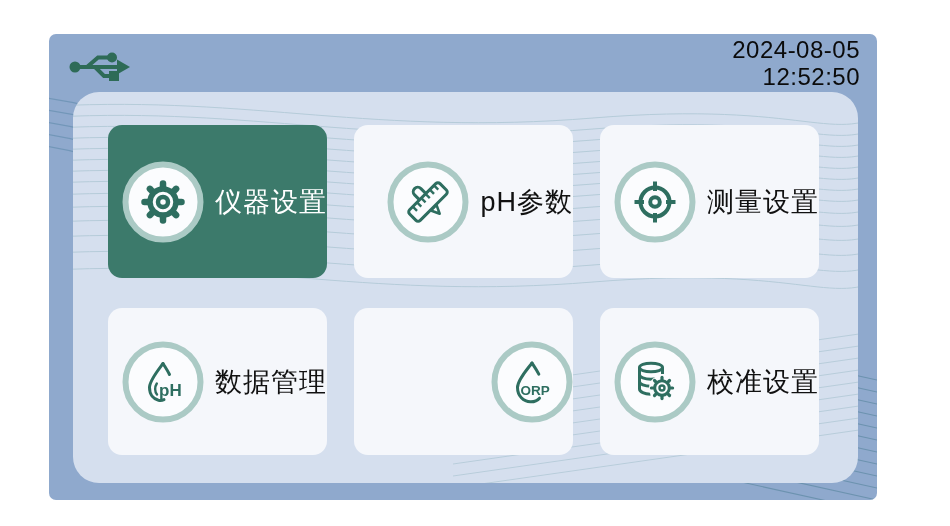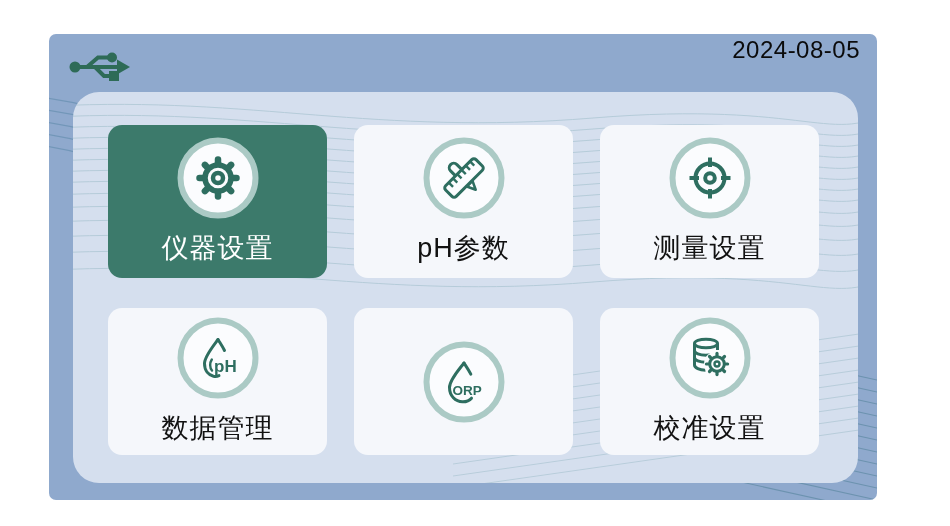--- a/index.html
+++ b/index.html
@@ -11,22 +11,22 @@
   
   .usb{position:absolute;left:20px;top:16px;}
   .datetime{position:absolute;right:17px;top:2px;text-align:right;
             font-size:24px;line-height:27px;color:#0b0b0b;font-weight:500;letter-spacing:.5px;}
   
   .panel{position:absolute;left:24px;top:58px;width:785px;height:391px;
          background:#D5DFEE;border-radius:26px;overflow:hidden;}
   .grid{position:absolute;left:35px;top:33px;display:grid;
         grid-template-columns:repeat(3,219px);grid-template-rows:153px 147px;
         column-gap:27px;row-gap:30px;}
-  .tile{background:#F5F7FB;border-radius:14px;display:flex;flex-direction:column;
-        align-items:center;justify-content:center;gap:11px;cursor:pointer;position:relative;}
+  .tile{background:#F5F7FB;border-radius:14px;display:flex;flex-direction:row;
+        align-items:center;justify-content:flex-end;gap:11px;cursor:pointer;position:relative;}
   .tile.selected{background:#3C7A6B;}
   .tile-label{font-size:27px;color:#111;letter-spacing:1px;white-space:nowrap;}
   .tile.selected .tile-label{color:#ffffff;}
   .icon{display:block;}
   svg text{font-family:"Liberation Sans", sans-serif;}
 </style>
 </head>
 <body>
 
 <div class="stage">
@@ -63,20 +63,21 @@
         <path d="M48,9.5 L61,17 L48,24.5 Z" stroke="none"></path>
         <polyline points="18,17 29,7.5 39,7.5" fill="none" stroke-width="4"></polyline>
         <circle cx="43" cy="7.5" r="5" stroke="none"></circle>
         <polyline points="26,17 35,26 40,26" fill="none" stroke-width="4"></polyline>
         <rect x="40" y="21" width="10" height="10" stroke="none"></rect>
       </g>
     </svg>
 
     <div class="datetime">
       <div>2024-08-05</div>
+      <div>12:52:50</div>
     </div>
 
     <div class="panel">
       <svg class="decor" width="785" height="391" viewBox="0 0 785 391">
         <g stroke="#96b8c4" stroke-width="1" fill="none" opacity="0.5">
           <path d="M-20,14 C180,4 300,44 520,26 S760,56 820,16"></path>
           <path d="M-20,25 C180,15 300,55 520,37 S760,67 820,27"></path>
           <path d="M-20,36 C180,26 300,66 520,48 S760,78 820,38"></path>
           <path d="M-20,47 C180,37 300,77 520,59 S760,89 820,49"></path>
           <path d="M-20,58 C180,48 300,88 520,70 S760,100 820,60"></path>

